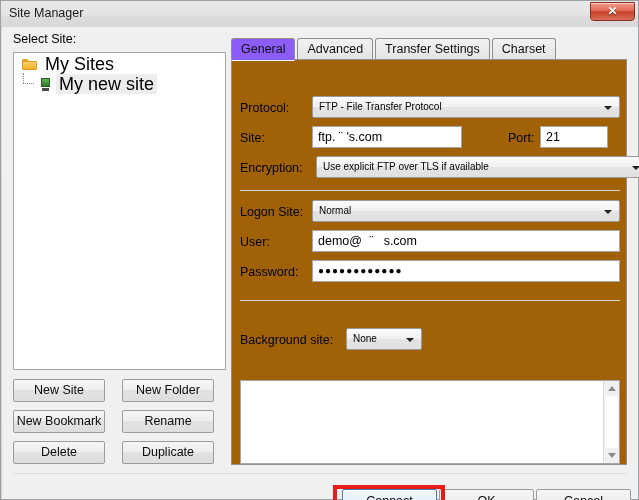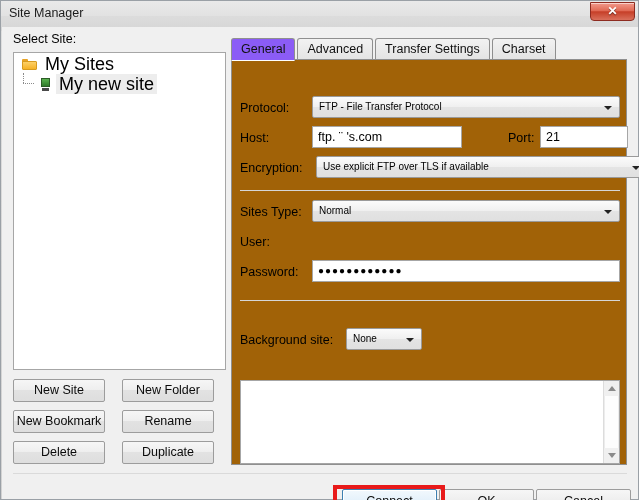--- a/index.html
+++ b/index.html
@@ -425,40 +425,41 @@
     </div>
 
     <div class="tabpanel">
 
       <div class="flabel" style="left:8px; top:41px;">Protocol:</div>
       <div class="combo" style="left:80px; top:36px; width:308px;">
         <span>FTP - File Transfer Protocol</span>
         <span class="arrow"></span>
       </div>
 
-      <div class="flabel" style="left:8px; top:71px;">Host:</div>
+      <div class="flabel" style="left:8px; top:71px;">Site:</div>
       <div class="field" style="left:80px; top:66px; width:150px;">ftp.      ¨      's.com</div>
       <div class="flabel" style="left:276px; top:71px;">Port:</div>
-      <div class="field" style="left:308px; top:66px; width:88px;">21</div>
+      <div class="field" style="left:308px; top:66px; width:68px;">21</div>
 
       <div class="flabel" style="left:8px; top:101px;">Encryption:</div>
       <div class="combo" style="left:84px; top:96px; width:332px;">
         <span>Use explicit FTP over TLS if available</span>
         <span class="arrow"></span>
       </div>
 
       <div class="sep" style="left:8px; top:130px; width:380px;"></div>
 
-      <div class="flabel" style="left:8px; top:145px;">Sites Type:</div>
+      <div class="flabel" style="left:8px; top:145px;">Logon Site:</div>
       <div class="combo" style="left:80px; top:140px; width:308px;">
         <span>Normal</span>
         <span class="arrow"></span>
       </div>
 
       <div class="flabel" style="left:8px; top:175px;">User:</div>
+      <div class="field" style="left:80px; top:170px; width:308px;">demo@   ¨    s.com</div>
 
       <div class="flabel" style="left:8px; top:205px;">Password:</div>
       <div class="field" style="left:80px; top:200px; width:308px; font-size:10px; letter-spacing:1px;">●●●●●●●●●●●●</div>
 
       <div class="sep" style="left:8px; top:240px; width:380px;"></div>
 
       <div class="flabel" style="left:8px; top:273px;">Background site:</div>
       <div class="combo" style="left:114px; top:268px; width:76px;">
         <span>None</span>
         <span class="arrow"></span>

